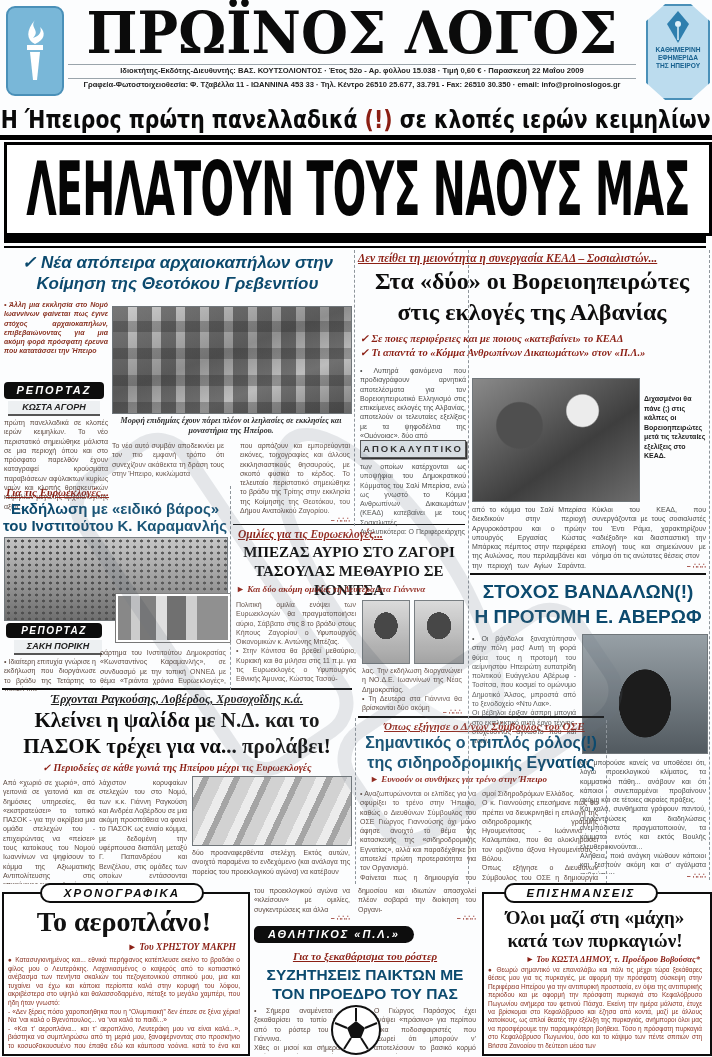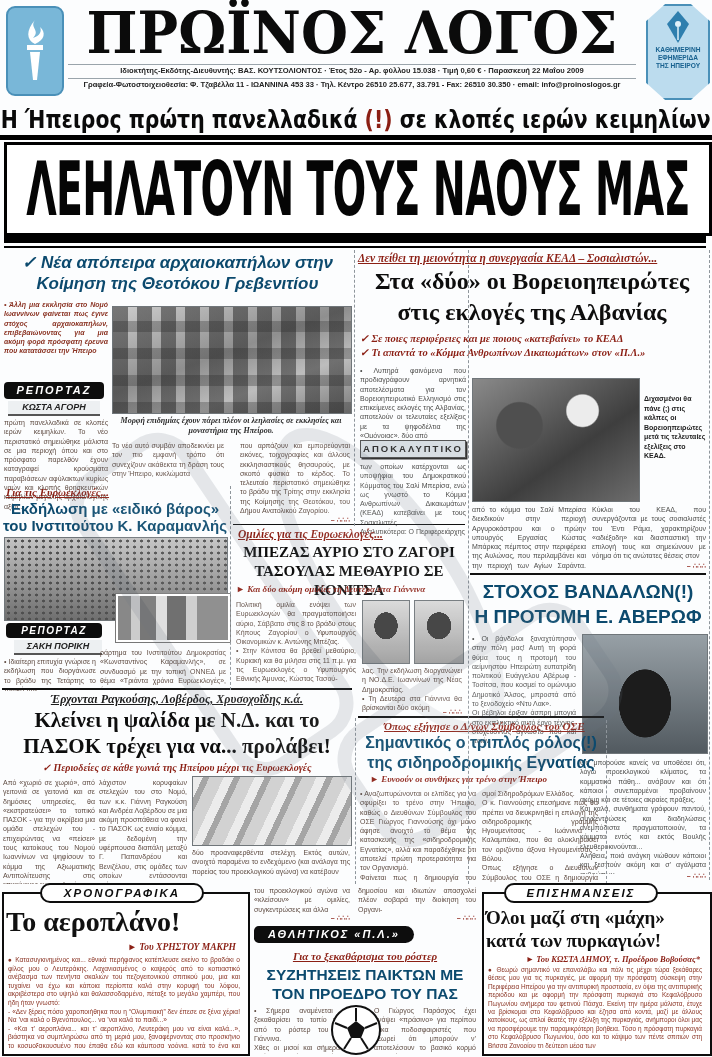--- a/index.html
+++ b/index.html
@@ -47,21 +47,21 @@
   .ph-flags{background:repeating-linear-gradient(115deg,#ececec 0 9px,#a5a5a5 9px 15px,#d2d2d2 15px 28px);}
   .ph-bust{background:radial-gradient(ellipse 38% 52% at 50% 58%,#1c1c1c 0 55%,rgba(0,0,0,0) 56%),linear-gradient(#97a0a6,#525a60);}
   
   .vdash{border-left:1px dashed #8e959b;width:0;}
   .hline{background:#111;}
   .boxed{border:2px solid #0d0d0d;background:#fff;}
   
   .wm{opacity:.16;pointer-events:none;transform:rotate(-34deg);transform-origin:center;}
   .wm .bar{position:absolute;border:14px solid #6b7683;border-radius:40px;background:rgba(255,255,255,.4);}
   .byline{font-family:"Liberation Serif",serif;font-style:italic;font-weight:bold;color:#8b1f14;font-size:9.5px;text-align:right;}
-  .title-serif{font-family:"Liberation Serif",serif;font-weight:bold;color:#111;white-space:pre-line;}
+  .title-serif{font-family:"Liberation Serif",serif;font-weight:bold;color:#111;text-align:center;white-space:pre-line;}
 </style>
 </head>
 <body>
 
 <div id="page">
 
   <div class="abs logo-box" style="left:6px;top:6px;width:54px;height:86px;">
     <svg width="34" height="66" viewBox="0 0 34 66">
       <path d="M17 2 C11 10 23 12 15 20 C22 18 24 13 22 9 C28 14 27 22 17 26 C8 22 8 12 17 2 Z" fill="#ffffff"></path>
       <rect x="9" y="27" width="16" height="5" fill="#ffffff"></rect>

